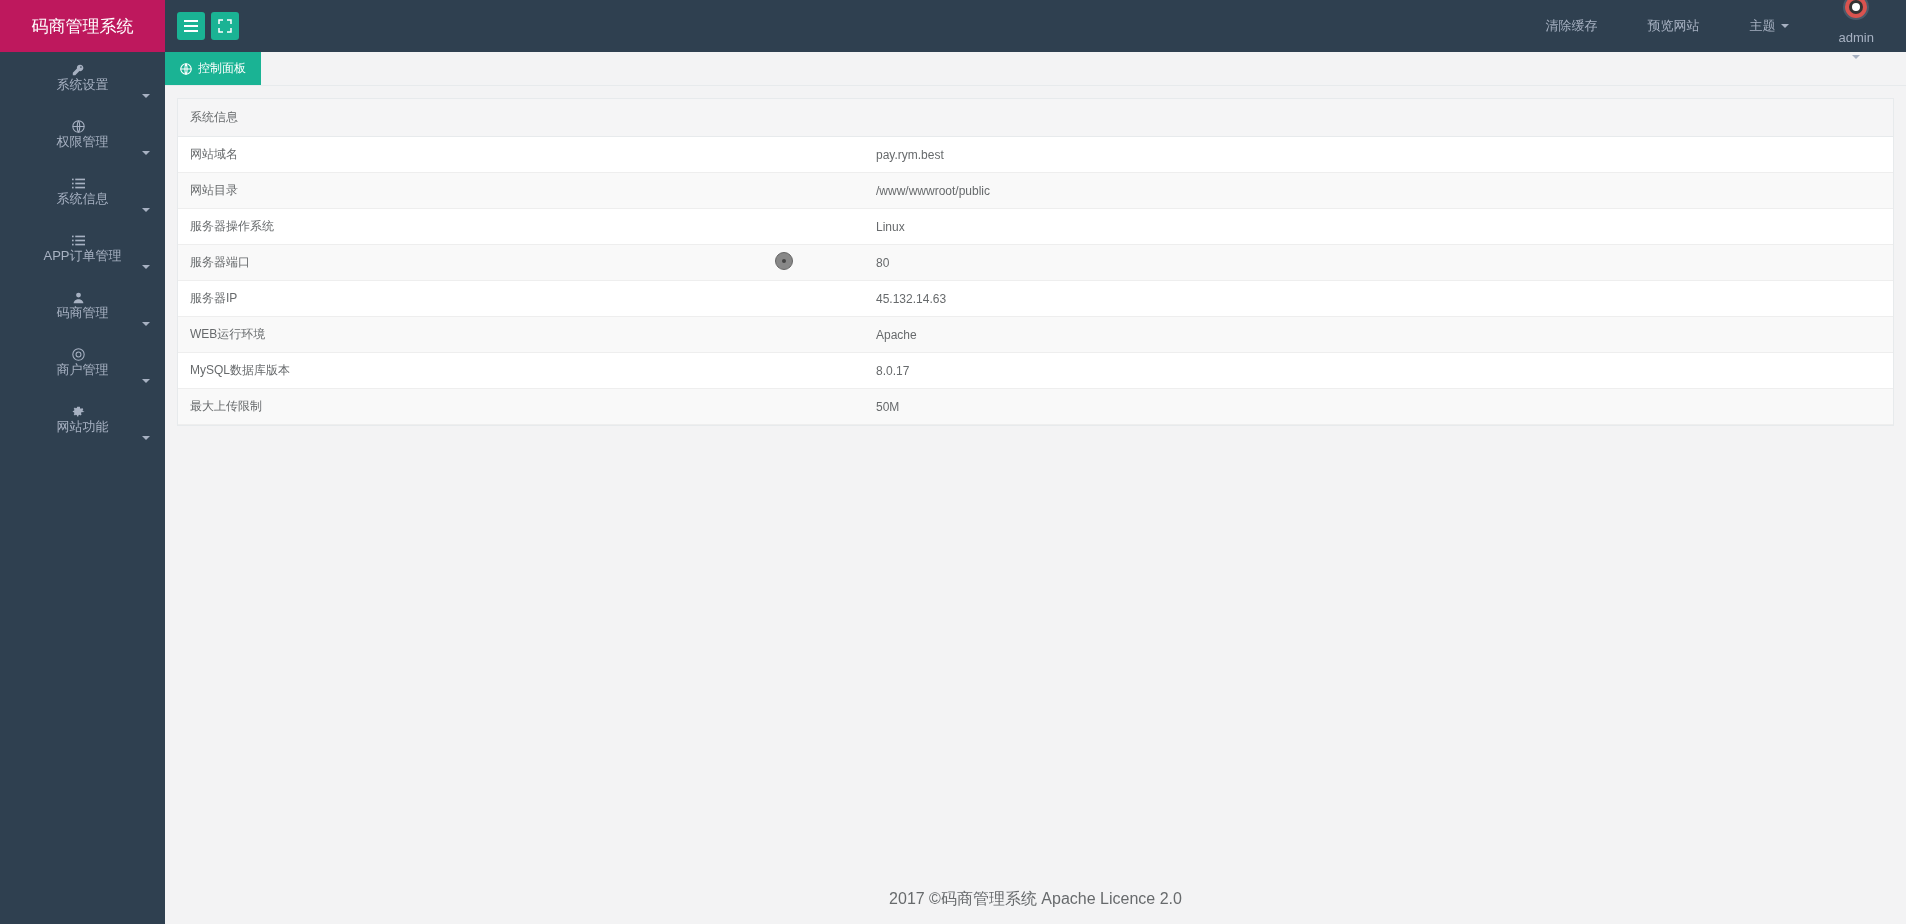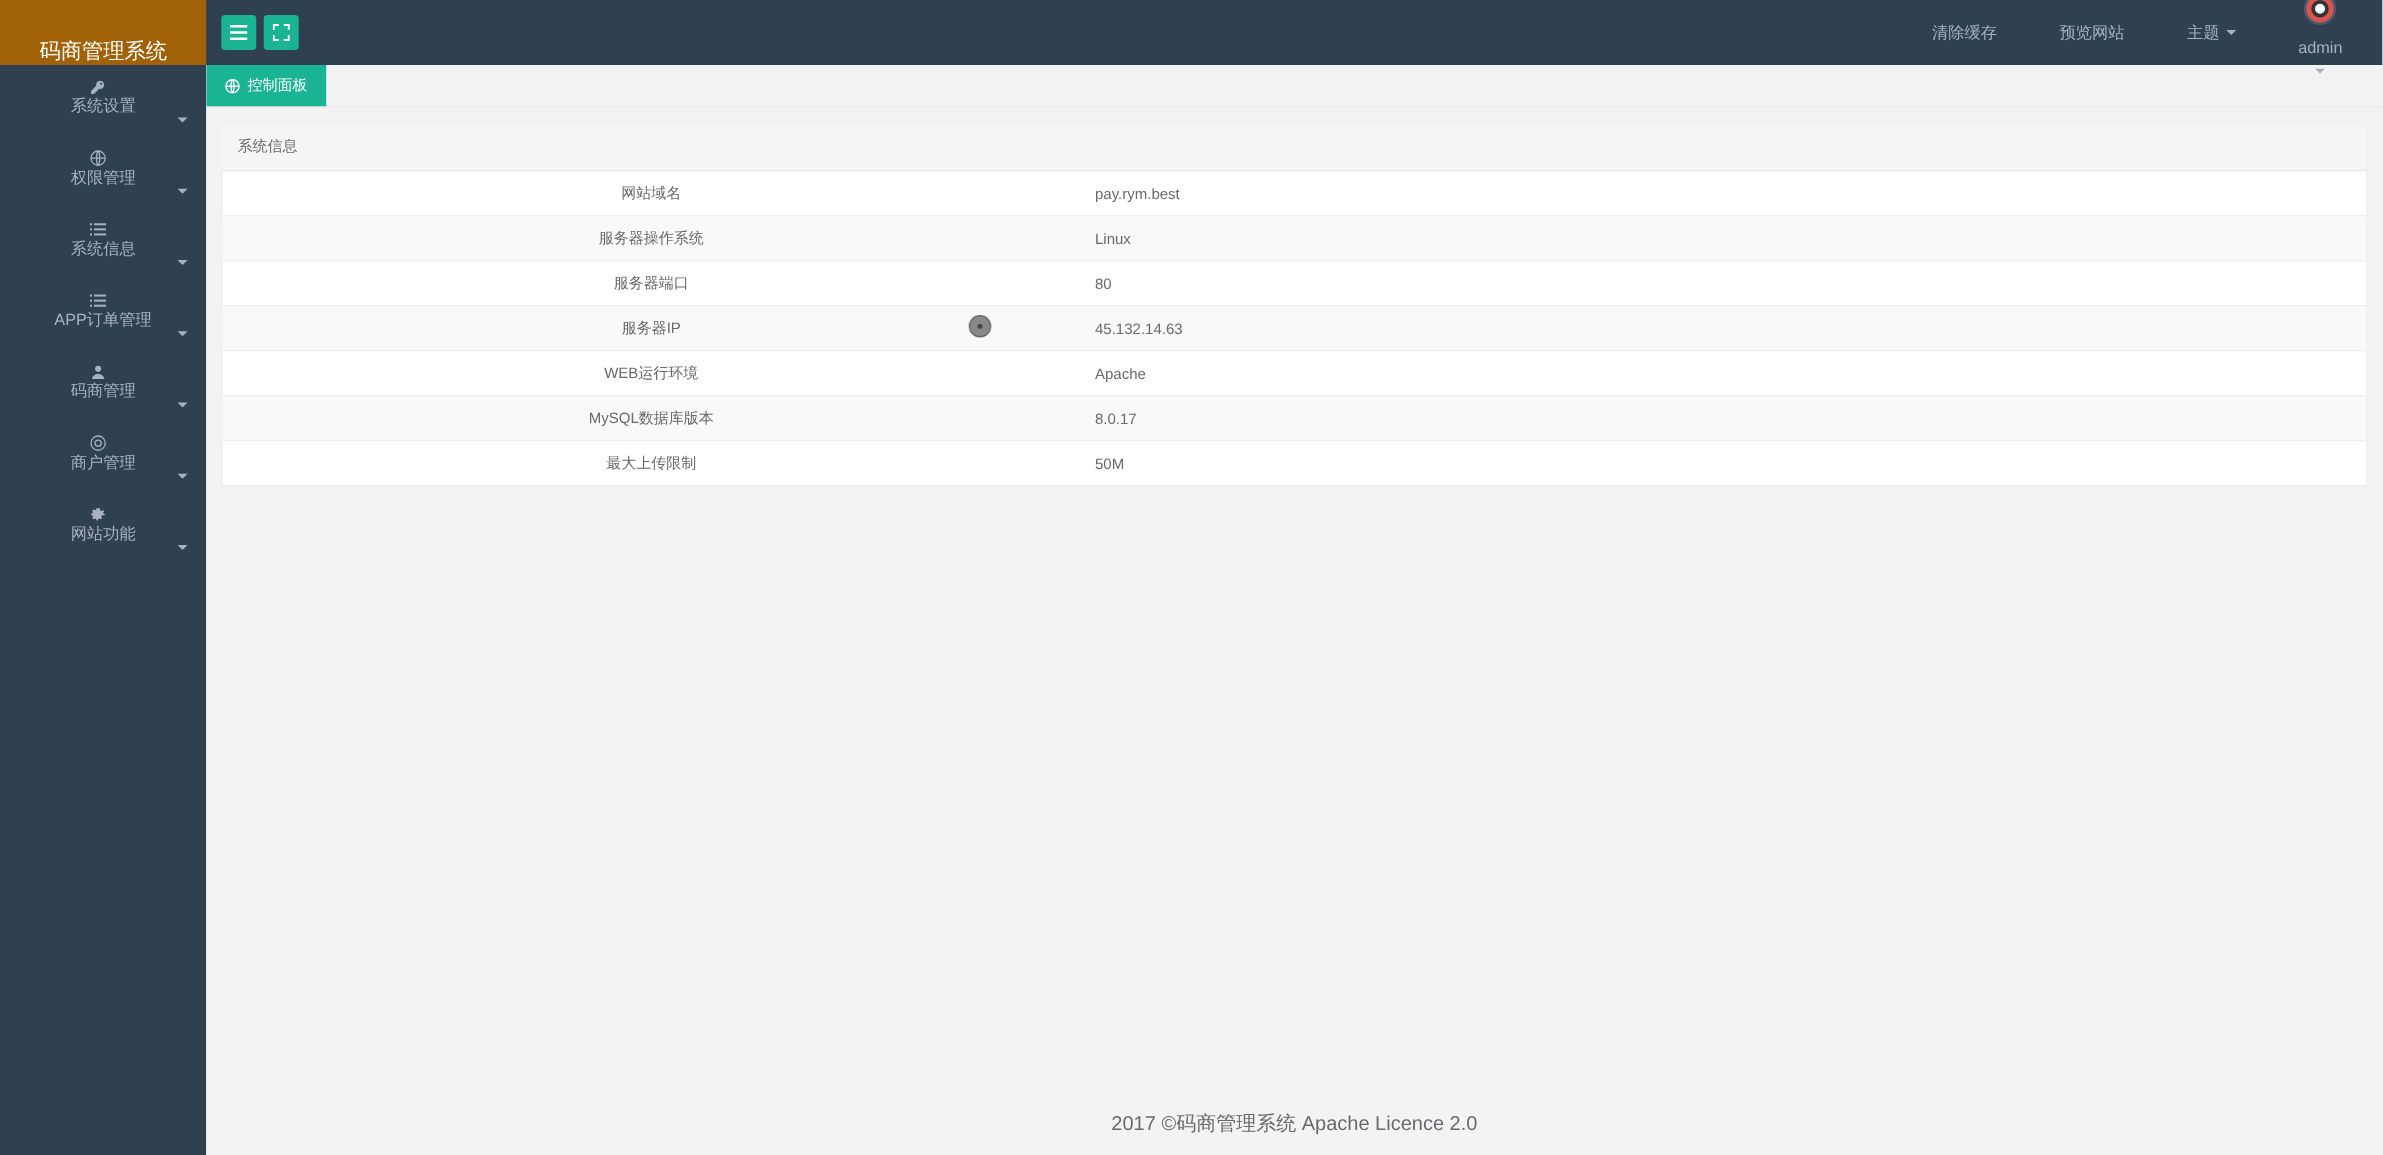--- a/index.html
+++ b/index.html
@@ -16,25 +16,25 @@
       display: flex;
       align-items: center;
       color: #fff;
       position: relative;
       z-index: 10;
     }
     .logo {
       width: 165px;
       height: 52px;
       display: flex;
-      align-items: flex-end;
+      align-items: center;
       justify-content: center;
       font-size: 17px;
       font-weight: 500;
-      background: #a16207;
+      background: #be185d;
     }
     .header-left {
       display: flex;
       align-items: center;
       gap: 6px;
       padding-left: 12px;
     }
     .icon-btn {
       width: 28px;
       height: 28px;
@@ -181,21 +181,20 @@
       background: #f9f9f9;
     }
     .info-table td {
       padding: 9px 12px;
       border-bottom: 1px solid #eee;
       font-size: 12px;
       color: #676a6c;
     }
     .info-table td:first-child {
       width: 40%;
-      text-align: center;
     }
     .footer {
       margin-top: auto;
       text-align: center;
       padding: 8px 0 2px;
       font-size: 16px;
       color: #676a6c;
     }
     .cursor-dot {
       position: fixed;
@@ -362,20 +361,24 @@
         <div class="panel-header">
           <span>系统信息</span>
         </div>
         <table class="info-table">
           <tbody id="info-rows">
               <tr>
                 <td>网站域名</td>
                 <td>pay.rym.best</td>
               </tr>
               <tr>
+                <td>网站目录</td>
+                <td>/www/wwwroot/public</td>
+              </tr>
+              <tr>
                 <td>服务器操作系统</td>
                 <td>Linux</td>
               </tr>
               <tr>
                 <td>服务器端口</td>
                 <td>80</td>
               </tr>
               <tr>
                 <td>服务器IP</td>
                 <td>45.132.14.63</td>

